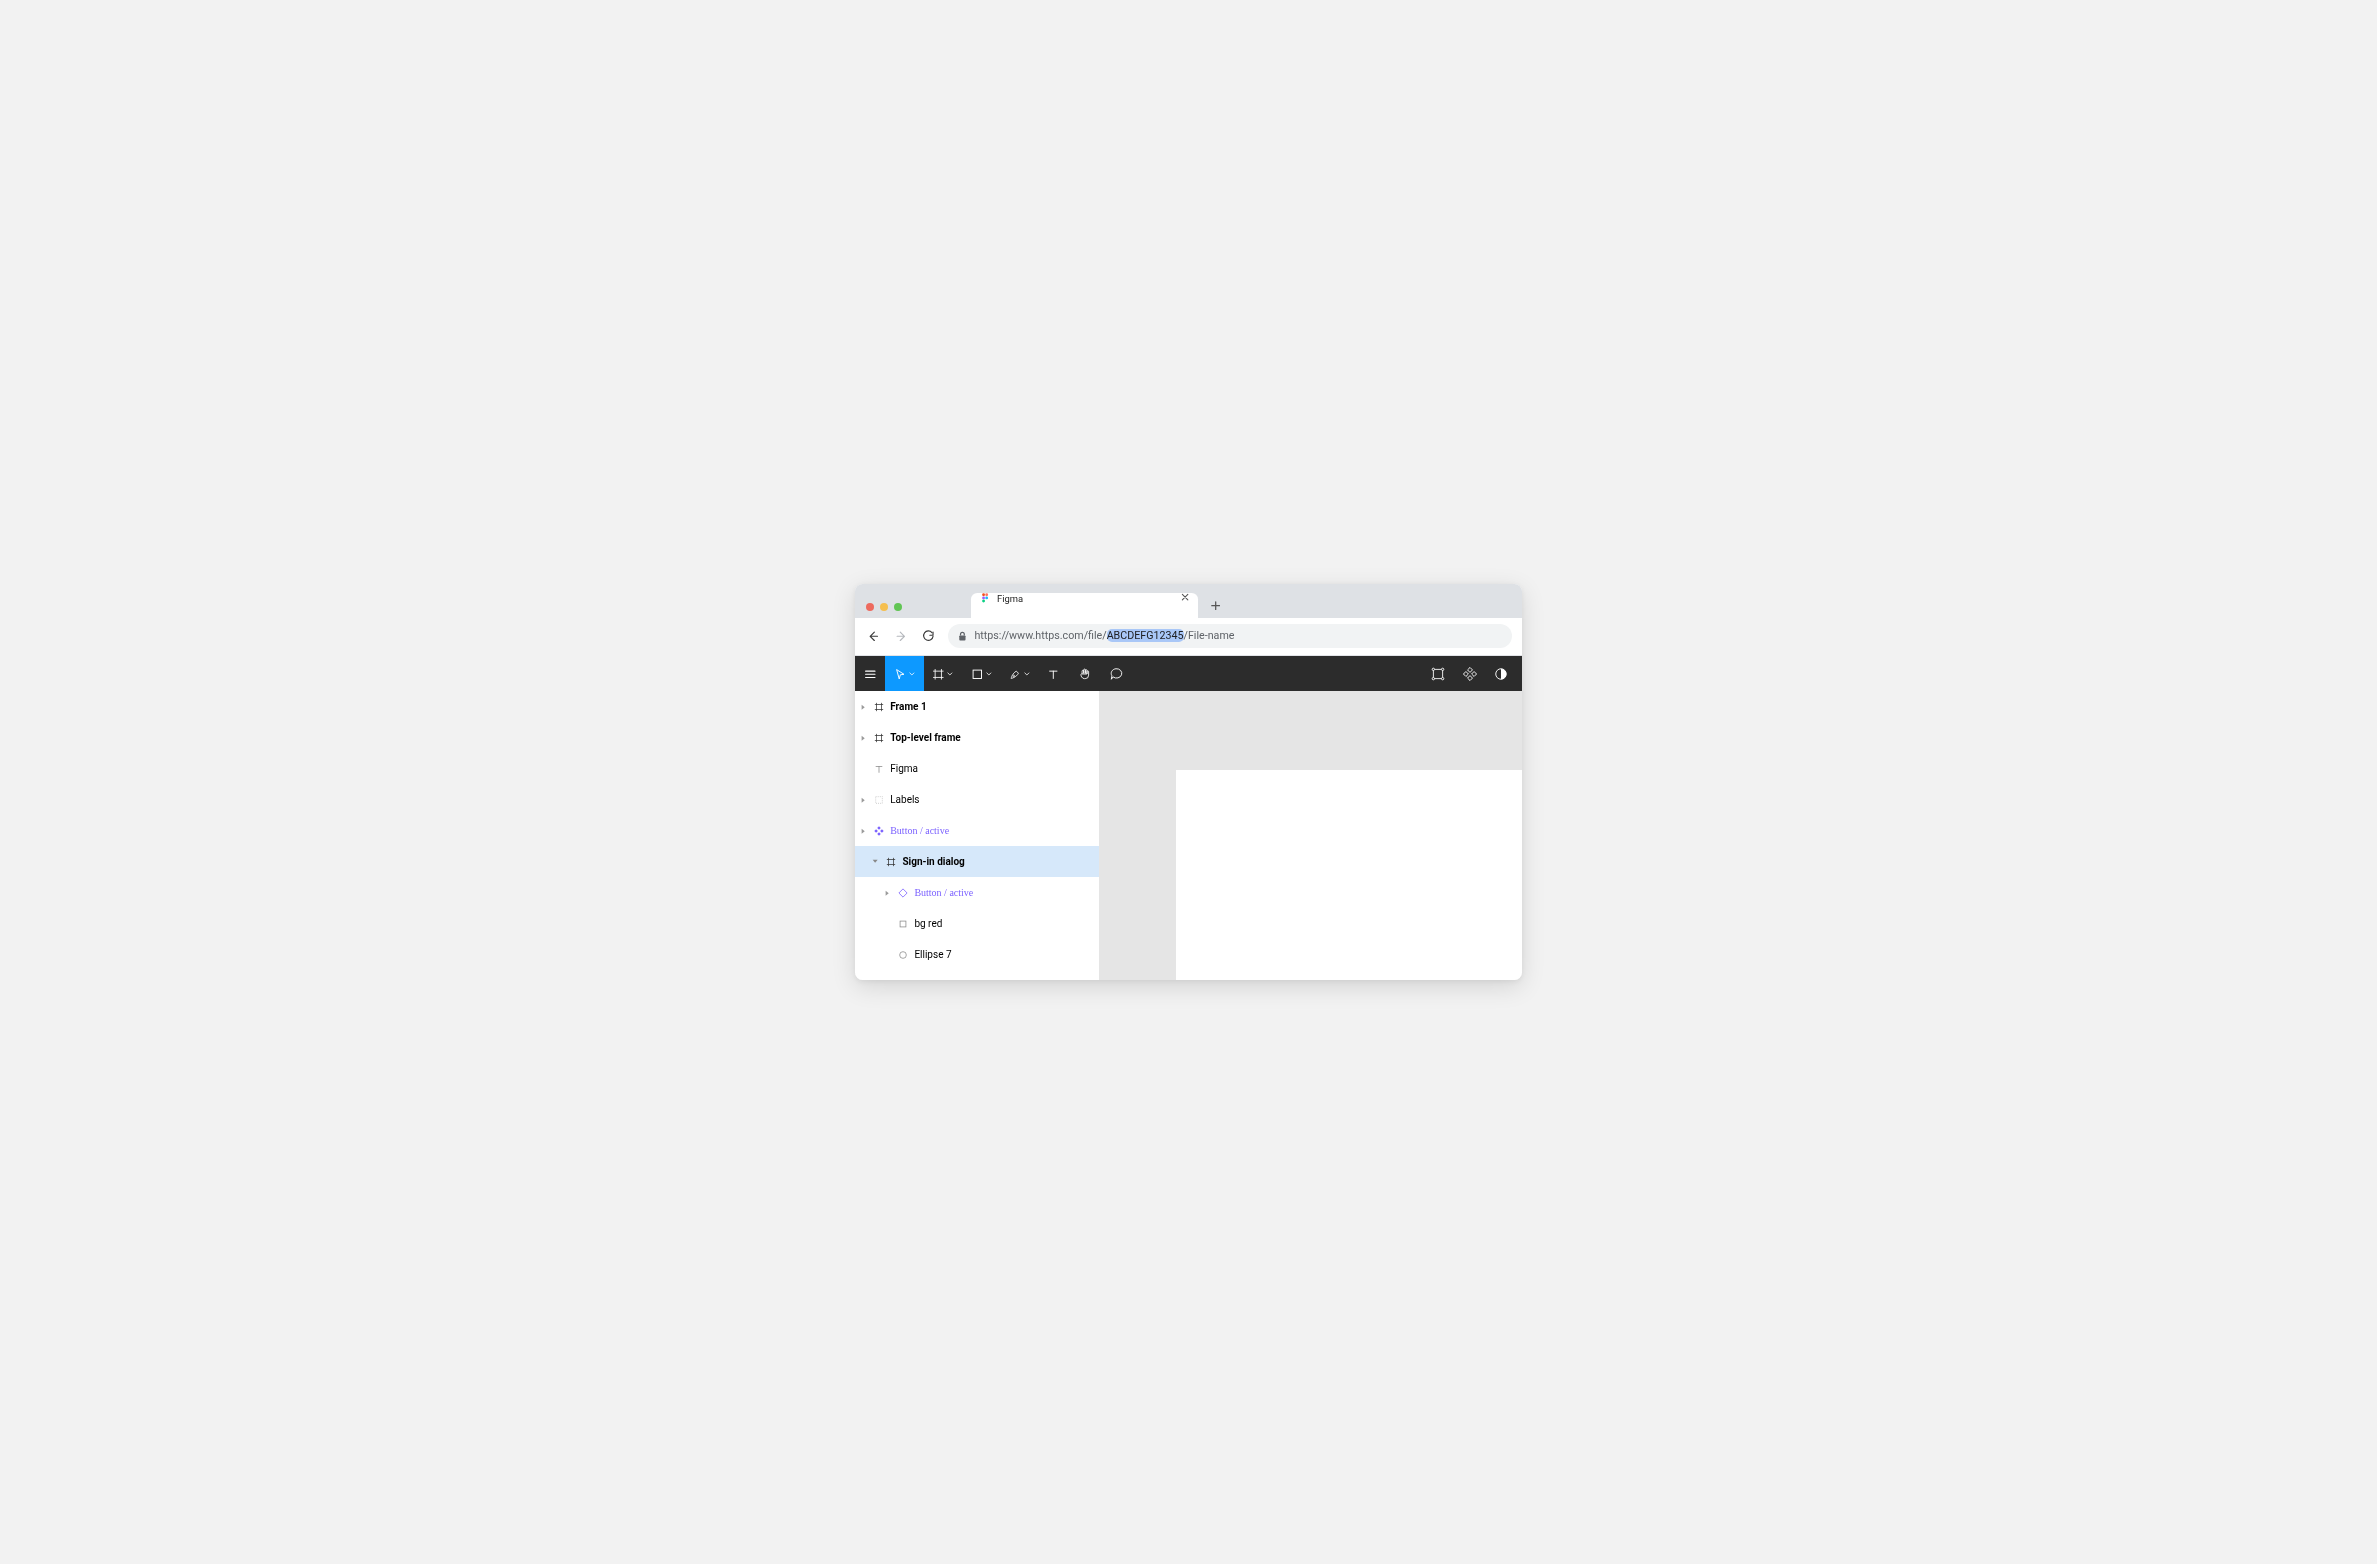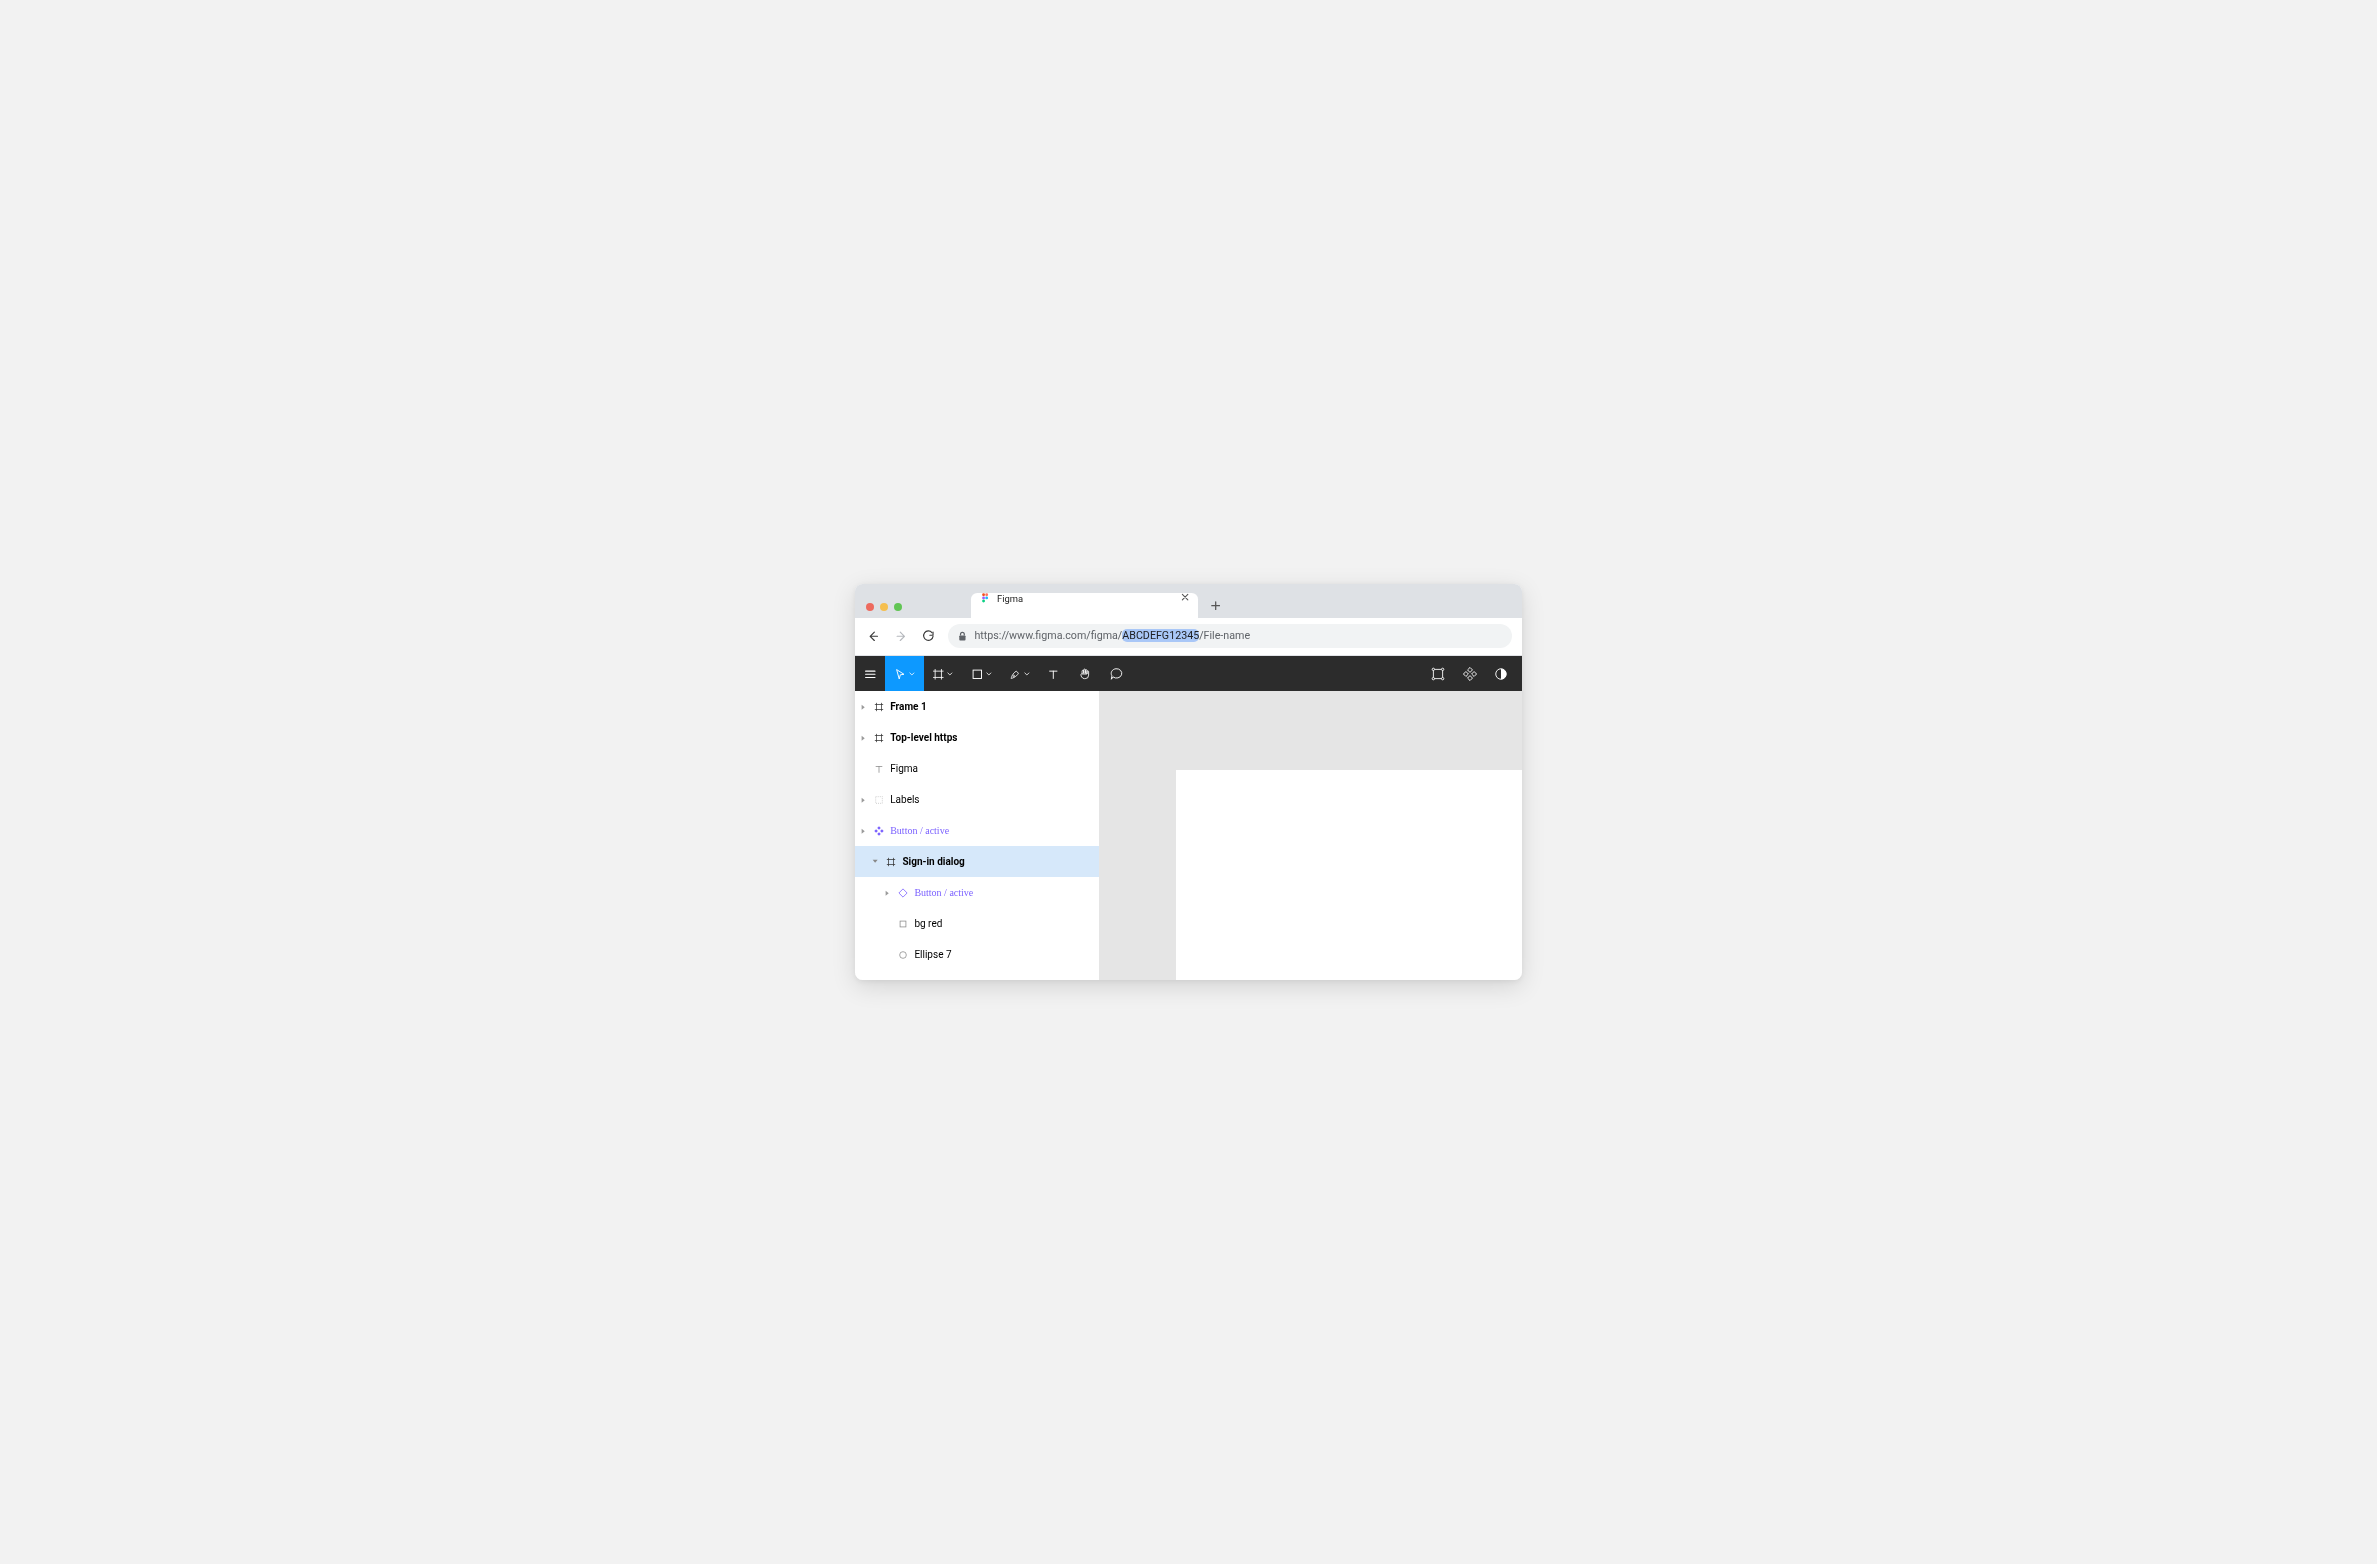--- a/index.html
+++ b/index.html
@@ -233,21 +233,21 @@
       </div>
 
       <div class="addr-bar">
         <span class="lock">
           <svg width="8.8" height="10" viewBox="0 0 14 16">
               <rect x="2" y="7" width="10" height="8" rx="1.5" fill="#5f6368"></rect>
               <path d="M4 7 V5 a3 3 0 0 1 6 0 V7" fill="none" stroke="#5f6368" stroke-width="2"></path>
             </svg>
         </span>
         <span>
-          <span class="url-seg">https://www.figma.com/figma/</span><span class="url-seg sel">ABCDEFG12345</span><span class="url-seg">/File-name</span>
+          <span class="url-seg">https://www.https.com/file/</span><span class="url-seg sel">ABCDEFG12345</span><span class="url-seg">/File-name</span>
         </span>
       </div>
     </div>
   </div>
 
   <div class="figma-toolbar">
     <div class="tb-btn">
       <svg width="12.6" height="12.6" viewBox="0 0 24 24">
           <path d="M3 6 H21 M3 12 H21 M3 18 H21" stroke="#fff" stroke-width="2" stroke-linecap="round"></path>
         </svg>
@@ -358,21 +358,21 @@
         <span class="disclosure">
             <svg width="5" height="6.3" viewBox="0 0 8 10">
               <path d="M1 1 L6 5 L1 9 Z" fill="#9b9b9b"></path>
             </svg>
           </span>
         <span class="row-icon">
             <svg width="10" height="10" viewBox="0 0 24 24">
               <path d="M6 2 V22 M18 2 V22 M2 6 H22 M2 18 H22" stroke="#333" stroke-width="1.8"></path>
             </svg>
           </span>
-        <span class="label">Top-level https</span>
+        <span class="label">Top-level frame</span>
       </div>
 
       <div class="layer-row">
         <span class="disclosure"></span>
         <span class="row-icon">
             <svg width="10" height="10" viewBox="0 0 24 24">
               <path d="M5 6 H19 M12 6 V20" stroke="#888" stroke-width="1.8" stroke-linecap="round"></path>
             </svg>
           </span>
         <span class="label">Figma</span>

